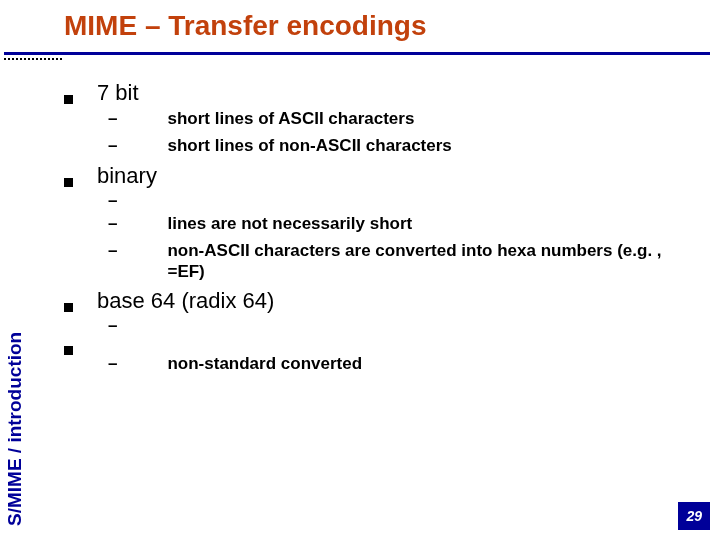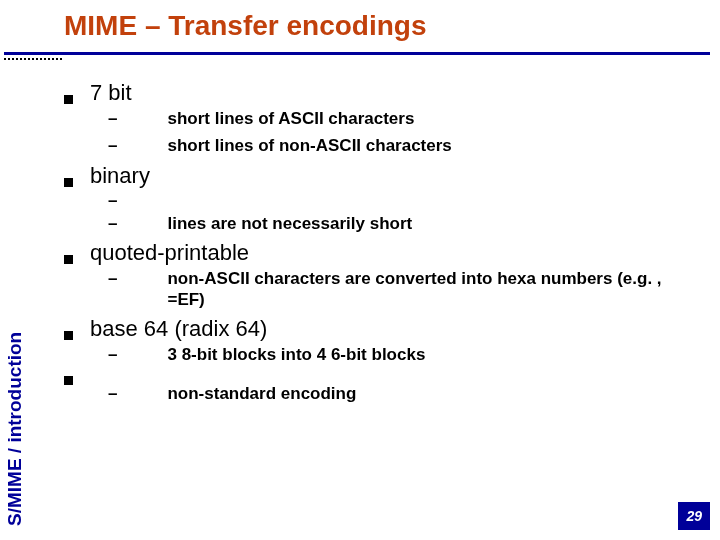--- a/index.html
+++ b/index.html
@@ -55,21 +55,21 @@
     top: 80px;
     left: 64px;
     right: 30px;
   }
   .bullet-item {
     margin-bottom: 2px;
   }
   .bullet-head {
     display: flex;
     align-items: baseline;
-    gap: 17px;
+    gap: 24px;
     margin-bottom: 2px;
   }
   .square {
     width: 9px;
     height: 9px;
     background: #000000;
     flex-shrink: 0;
     position: relative;
     top: 4px;
   }
@@ -159,52 +159,47 @@
         <div class="dash">–</div>
       </div>
       <div class="sub-item">
         <div class="dash">–</div>
         <div class="sub-text">lines are not necessarily short</div>
       </div>
     </div>
   </div>
 
   <div class="bullet-item">
-    <div class="bullet-head">
-      <div class="square"></div>
-      <div class="bullet-text">quoted-printable</div>
-    </div>
     <div class="sub-list">
       <div class="sub-item">
         <div class="dash">–</div>
         <div class="sub-text">non-ASCII characters are converted into hexa numbers (e.g. , =EF)</div>
       </div>
     </div>
   </div>
 
   <div class="bullet-item">
     <div class="bullet-head">
       <div class="square"></div>
       <div class="bullet-text">base 64 (radix 64)</div>
     </div>
     <div class="sub-list">
       <div class="sub-item">
         <div class="dash">–</div>
-        <div class="sub-text">3 8-bit blocks into 4 6-bit blocks</div>
-      </div>
-    </div>
-  </div>
-
-  <div class="bullet-item">
-    <div class="bullet-head">
-      <div class="square"></div>
-    </div>
-    <div class="sub-list">
-      <div class="sub-item">
-        <div class="dash">–</div>
-        <div class="sub-text">non-standard encoding</div>
+      </div>
+    </div>
+  </div>
+
+  <div class="bullet-item">
+    <div class="bullet-head">
+      <div class="square"></div>
+    </div>
+    <div class="sub-list">
+      <div class="sub-item">
+        <div class="dash">–</div>
+        <div class="sub-text">non-standard converted</div>
       </div>
     </div>
   </div>
 
 </div>
 
 <div class="page-number">29</div>
 
 </body></html>

